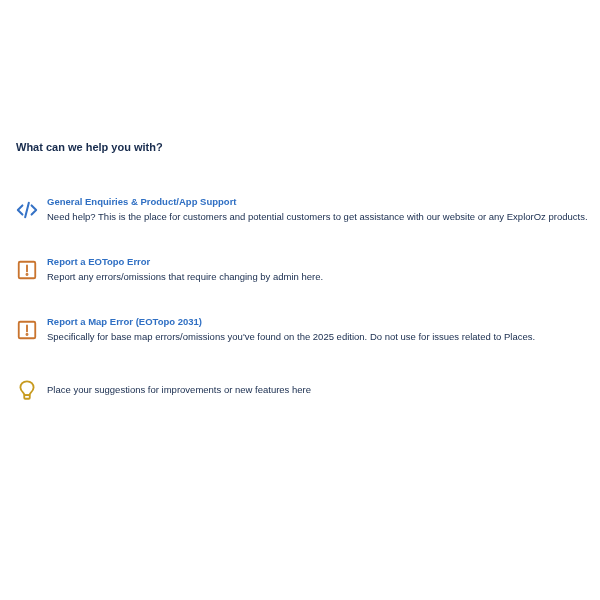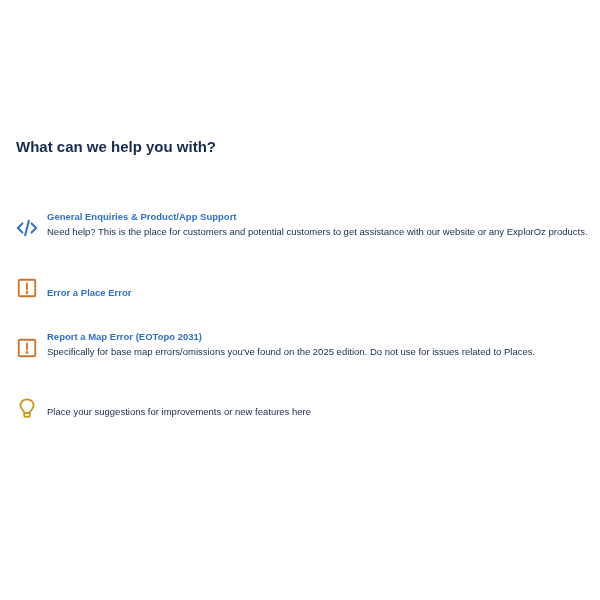--- a/index.html
+++ b/index.html
@@ -15,29 +15,29 @@
       color: #172b4d;
       position: relative;
     }
     .container {
       position: absolute;
       left: 16px;
       top: 139px;
       width: 580px;
     }
     .heading {
-      font-size: 15px;
+      font-size: 11px;
       font-weight: bold;
       color: #172b4d;
       margin: 0 0 24px 0;
       line-height: 16px;
     }
     .item {
       display: flex;
-      align-items: flex-end;
+      align-items: center;
       height: 60px;
     }
     .icon {
       width: 22px;
       height: 22px;
       margin-right: 9px;
       margin-top: 1px;
       flex-shrink: 0;
       display: flex;
       align-items: center;
@@ -90,21 +90,22 @@
 
   <div class="item">
     <span class="icon">
       <svg viewBox="0 0 24 24" fill="none" stroke="#c9742e" stroke-width="2">
         <rect x="3" y="3" width="18" height="18" rx="1.5"></rect>
         <line x1="12" y1="7" x2="12" y2="13.5" stroke-linecap="round"></line>
         <circle cx="12" cy="17" r="0.6" fill="#c9742e"></circle>
       </svg>
     </span>
     <div class="text">
-      <a class="title">Error a Place Error</a>
+      <a class="title">Report a EOTopo Error</a>
+      <span class="desc">Report any errors/omissions that require changing by admin here.</span>
     </div>
   </div>
 
   <div class="item">
     <span class="icon">
       <svg viewBox="0 0 24 24" fill="none" stroke="#c9742e" stroke-width="2">
         <rect x="3" y="3" width="18" height="18" rx="1.5"></rect>
         <line x1="12" y1="7" x2="12" y2="13.5" stroke-linecap="round"></line>
         <circle cx="12" cy="17" r="0.6" fill="#c9742e"></circle>
       </svg>

